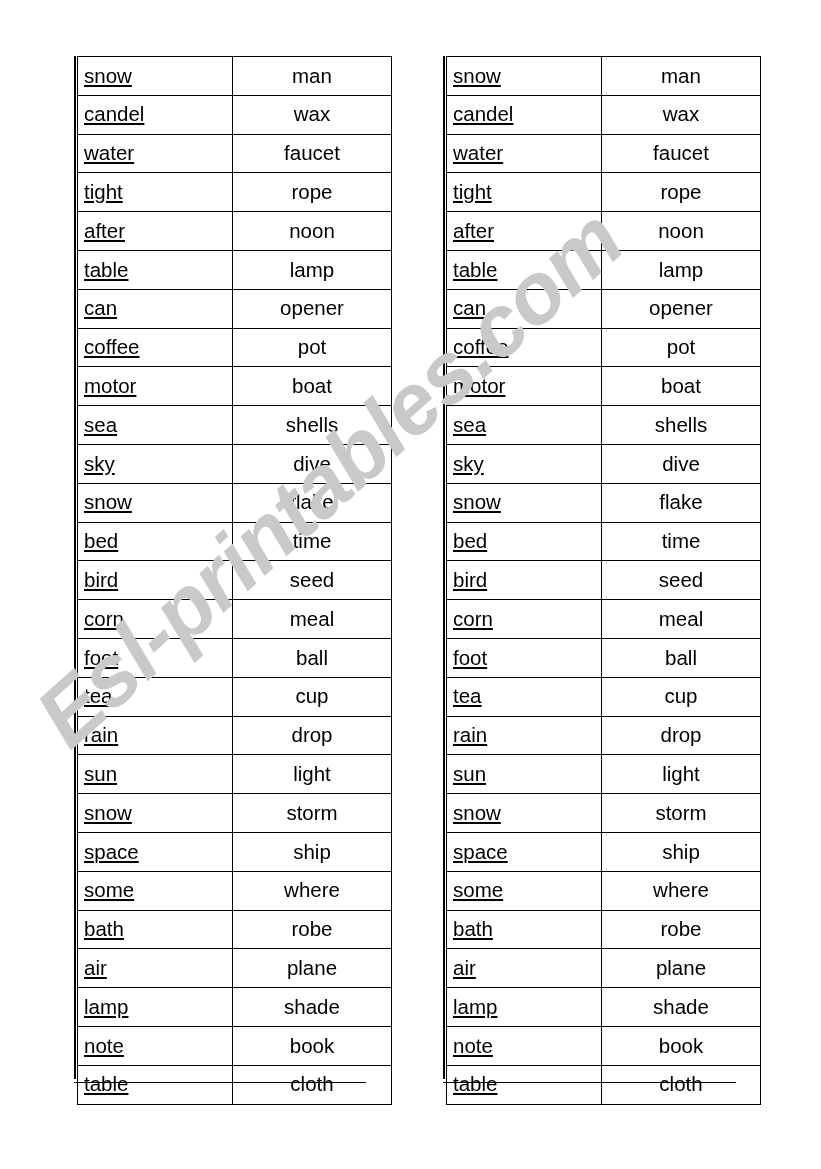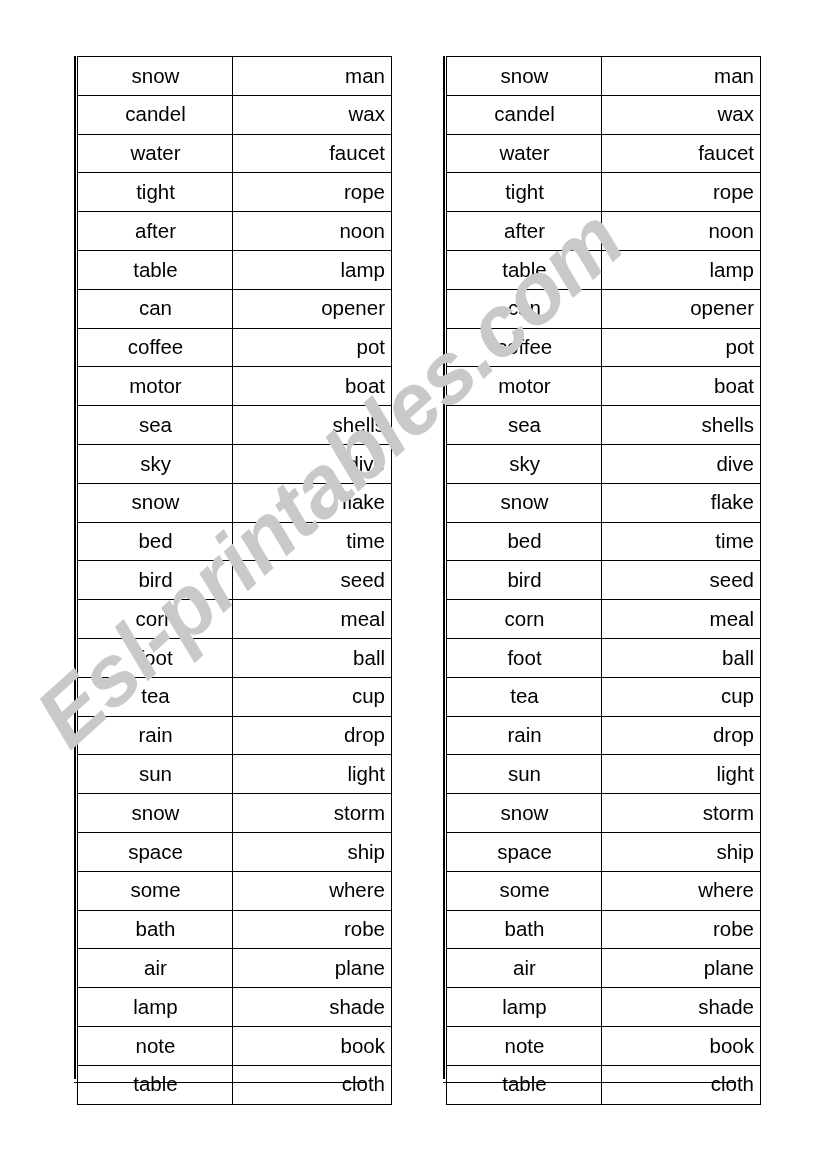--- a/index.html
+++ b/index.html
@@ -86,26 +86,27 @@
     padding: 0 6px;
     font-size: 20.5px;
     line-height: 1.1;
     color: #000000;
     background: transparent;
     white-space: nowrap;
     vertical-align: middle;
   }
   .word-table td.col-first {
     width: 143px;
-    text-align: center;
+    text-align: left;
     padding-right: 5px;
+    text-decoration: underline;
   }
   .word-table td.col-second {
     width: 146px;
-    text-align: right;
+    text-align: center;
     padding-left: 6px;
   }
 
   
   .bottom-rule {
     position: absolute;
     left: 0;
     top: 1026px;
     height: 1px;
     background: #000000;

